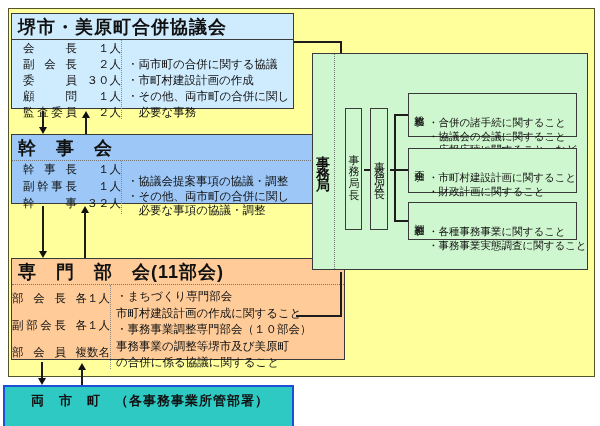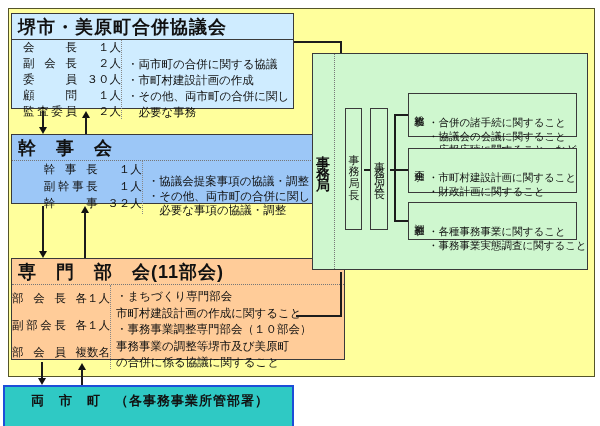--- a/index.html
+++ b/index.html
@@ -9,33 +9,33 @@
   }
   .abs{position:absolute;}
   
   #yellow-panel{left:8px;top:8px;width:585px;height:367px;background:#ffff9c;border:1px solid #55552a;}
   
   .box{position:absolute;border:1px solid #3a3a3a;box-sizing:border-box;}
   .hdr{font-weight:bold;font-size:18px;padding:1px 0 0 6px;letter-spacing:1px;white-space:nowrap;}
   .hdr.solid{border-bottom:1px solid #3a3a3a;}
   .hdr.dot{border-bottom:1px dotted #777;}
   .body{display:flex;font-size:11.5px;}
-  .poscol{display:flex;flex-direction:column;font-family:Liberation Mono, monospace;}
+  .poscol{display:flex;flex-direction:column;}
   .posrow{display:flex;}
   .plabel{width:54px;text-align:justify;text-align-last:justify;white-space:nowrap;}
   .pcount{width:44px;text-align:right;white-space:nowrap;}
   .duties{border-left:1px dotted #888;padding-left:5px;white-space:nowrap;}
   .dline{white-space:nowrap;}
   
   #council{left:11px;top:13px;width:283px;height:96px;background:#cfecff;}
   #council .body .posrow{line-height:16px;}
   #council .duties{line-height:16px;padding-top:16px;}
   #council .body{padding-left:11px;height:79px;}
   #kanjikai{left:11px;top:134px;width:321px;height:70px;background:#9cc7f7;}
-  #kanjikai .body{padding-left:11px;height:53px;justify-content:center;}
+  #kanjikai .body{padding-left:11px;height:53px;}
   #kanjikai .body .posrow{line-height:17px;}
   #kanjikai .duties{line-height:14.5px;padding-top:13px;}
   #senmon{left:11px;top:258px;width:334px;height:102px;background:#ffcc99;}
   #senmon .body{height:84px;}
   #senmon .body .posrow{line-height:27px;}
   #senmon .duties{line-height:16.5px;padding-top:3px;}
   #ryoshicho{left:3px;top:385px;width:291px;height:48px;background:#2fc9c4;border:2px solid #1d4ed8;}
   #ryoshicho .tlabel{font-weight:bold;font-size:13px;line-height:28px;padding-left:26px;letter-spacing:1px;white-space:nowrap;}
   
   #jimukyoku{left:312px;top:53px;width:276px;height:217px;background:#cff7cf;}

